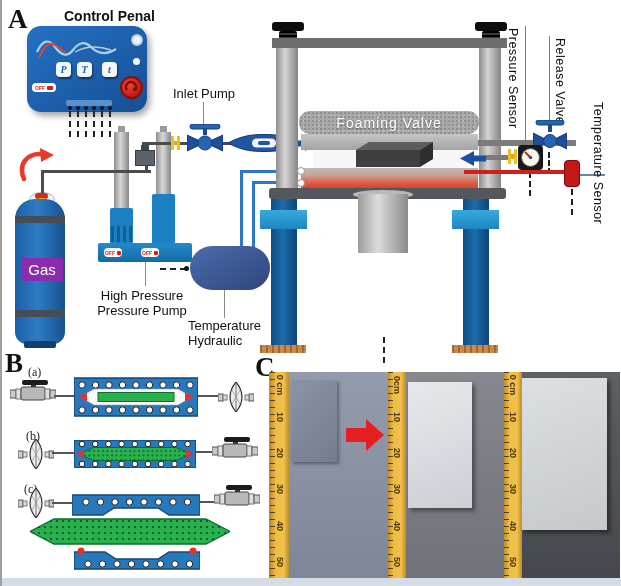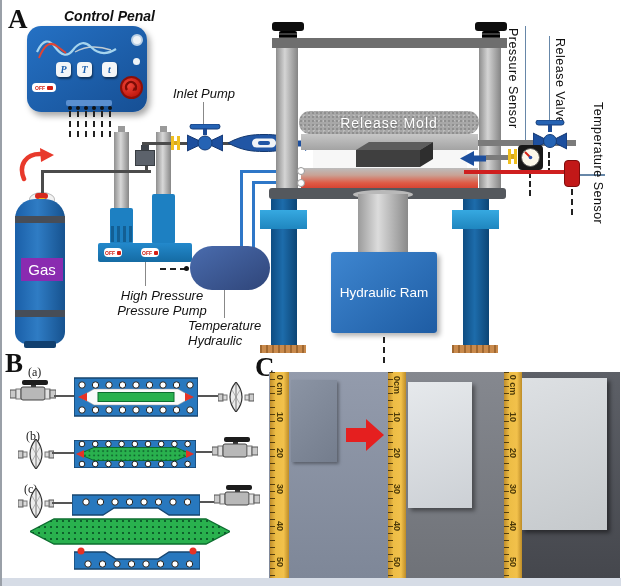--- a/index.html
+++ b/index.html
@@ -1,21 +1,21 @@
 <!DOCTYPE html>
 <html><head>
 <meta charset="utf-8">
 <style>
   html,body{margin:0;padding:0;background:#fff;}
   #canvas{position:relative;width:621px;height:586px;background:#fff;overflow:hidden;
     font-family:"Liberation Sans",sans-serif;border-left:2px solid #9aa0a8;box-sizing:border-box;
     outline:1px solid #e0e0e0;}
   .abs{position:absolute;}
   .plabel{position:absolute;font-family:"Liberation Serif",serif;font-weight:700;font-size:27px;color:#111;}
-  .lbl{position:absolute;font-size:13px;color:#111;line-height:15px;font-style:italic;}
+  .lbl{position:absolute;font-size:13px;color:#111;line-height:15px;}
   .vtext{position:absolute;writing-mode:vertical-rl;font-size:12.5px;color:#111;letter-spacing:.5px;}
   .pipe{position:absolute;background:#4b4b4b;}
   .pipe2{position:absolute;background:#7b7b7b;}
   .thinline{position:absolute;background:#6787a8;}
   .lline{position:absolute;background:#888;}
   .dashv{position:absolute;width:0;border-left:2px dashed #222;}
   .dashh{position:absolute;height:0;border-top:2px dashed #222;}
   .wdot{position:absolute;width:8px;height:8px;border-radius:50%;background:#fff;border:1px solid #999;box-sizing:border-box;}
   .cp-btn{position:absolute;width:15px;height:15px;background:#f4f6f8;border-radius:4px;
     box-shadow:1px 1.5px 2px rgba(0,0,0,.45);display:flex;align-items:center;justify-content:center;
@@ -105,21 +105,21 @@
   <div class="abs" style="left:96px;top:243px;width:94px;height:19px;background:linear-gradient(#2389cc,#156ba3);border-radius:2px;"></div>
   <div class="offpill" style="left:102px;top:248px;width:18px;height:9px;">
     <span class="offtxt">OFF</span>
       <span class="offdot" style="width:4px;height:4px;"></span>
   </div>
   <div class="offpill" style="left:139px;top:248px;width:18px;height:9px;">
     <span class="offtxt">OFF</span>
       <span class="offdot" style="width:4px;height:4px;"></span>
   </div>
   <div class="lline" style="left:143px;top:262px;width:1px;height:24px;"></div>
-  <div class="lbl" style="left:112px;top:288px;width:96px;text-align:center;">
+  <div class="lbl" style="left:92px;top:288px;width:96px;text-align:center;">
     <div>High Pressure</div>
     <div>Pressure Pump</div>
   </div>
 
   <div class="pipe" style="left:39px;top:170px;width:110px;height:3px;"></div>
   <div class="pipe" style="left:39px;top:173px;width:3px;height:20px;"></div>
   <div class="pipe" style="left:143px;top:144px;width:3px;height:28px;"></div>
   <div class="abs" style="left:133px;top:150px;width:20px;height:16px;background:#5c626b;border:1px solid #383d42;box-sizing:border-box;"></div>
   <div class="abs" style="left:139px;top:145px;width:8px;height:5px;background:#3f444b;"></div>
   <div class="pipe" style="left:140px;top:142px;width:158px;height:3px;"></div>
@@ -165,42 +165,41 @@
     <div class="abs" style="left:0;top:0;width:32px;height:9px;background:#0d0d0d;border-radius:3px;"></div>
     <div class="abs" style="left:7px;top:9px;width:18px;height:17px;border-radius:2px;background:repeating-linear-gradient(180deg,#000 0 2px,#3c3c3c 2px 4px);"></div>
   </div>
   <div class="abs" style="left:473px;top:22px;width:32px;height:26px;">
     <div class="abs" style="left:0;top:0;width:32px;height:9px;background:#0d0d0d;border-radius:3px;"></div>
     <div class="abs" style="left:7px;top:9px;width:18px;height:17px;border-radius:2px;background:repeating-linear-gradient(180deg,#000 0 2px,#3c3c3c 2px 4px);"></div>
   </div>
   <div class="abs" style="left:270px;top:38px;width:235px;height:10px;background:#6e6e6e;"></div>
   <div class="abs" style="left:274px;top:48px;width:22px;height:151px;background:linear-gradient(90deg,#8d8d8d,#d4d4d4 40%,#848484);"></div>
   <div class="abs" style="left:477px;top:48px;width:22px;height:151px;background:linear-gradient(90deg,#8d8d8d,#d4d4d4 40%,#848484);"></div>
-  <div class="abs speckle" style="left:297px;top:111px;width:180px;height:23px;border-radius:11px;display:flex;align-items:center;justify-content:center;color:#fff;font-size:14px;letter-spacing:1px;text-shadow:0 1px 2px rgba(0,0,0,.4);">Release Mold</div>
+  <div class="abs speckle" style="left:297px;top:111px;width:180px;height:23px;border-radius:11px;display:flex;align-items:center;justify-content:center;color:#fff;font-size:14px;letter-spacing:1px;text-shadow:0 1px 2px rgba(0,0,0,.4);">Foaming Valve</div>
   <div class="abs" style="left:299px;top:134px;width:177px;height:16px;background:linear-gradient(180deg,#c6c6c6,#a3a3a3);"></div>
   <div class="abs" style="left:311px;top:150px;width:154px;height:18px;background:#f7f7f7;"></div>
   <svg class="abs" style="left:346px;top:139px;" width="90" height="29" viewBox="0 0 90 29">
     <polygon points="8,11 72,11 85,3 21,3" fill="#5d5d5d"></polygon>
     <polygon points="72,11 85,3 85,20 72,28" fill="#2e2e2e"></polygon>
     <rect x="8" y="11" width="64" height="17" fill="#3f3f3f"></rect>
   </svg>
   <div class="abs" style="left:299px;top:168px;width:177px;height:20px;background:linear-gradient(180deg,#bcbcbc 0%,#c9a396 35%,#df5a45 75%,#d64433 100%);"></div>
   <div class="abs" style="left:267px;top:188px;width:237px;height:11px;background:#54585d;border-radius:3px;"></div>
   <div class="wdot" style="left:295px;top:167px;"></div>
   <div class="wdot" style="left:295px;top:179px;"></div>
 
   <div class="abs" style="left:269px;top:199px;width:26px;height:147px;background:linear-gradient(90deg,#0e4d82,#1d6cab 45%,#0c4575);"></div>
   <div class="abs" style="left:461px;top:199px;width:26px;height:147px;background:linear-gradient(90deg,#0e4d82,#1d6cab 45%,#0c4575);"></div>
   <div class="abs" style="left:258px;top:210px;width:47px;height:19px;background:linear-gradient(#36a9e1,#1f86bf);"></div>
   <div class="abs" style="left:450px;top:210px;width:47px;height:19px;background:linear-gradient(#36a9e1,#1f86bf);"></div>
   <div class="legfoot" style="left:258px;top:345px;width:46px;height:8px;"></div>
   <div class="legfoot" style="left:450px;top:345px;width:46px;height:8px;"></div>
   <div class="abs" style="left:351px;top:190px;width:60px;height:9px;border-radius:50%;background:#b9b9b9;"></div>
   <div class="abs" style="left:356px;top:194px;width:50px;height:59px;background:linear-gradient(90deg,#9b9b9b,#dcdcdc 40%,#8a8a8a);"></div>
-  <div class="abs" style="left:329px;top:252px;width:106px;height:81px;border-radius:3px;background:linear-gradient(140deg,#3e86d0,#1e5ca3);box-shadow:3px 3px 5px rgba(0,0,0,.3);display:flex;align-items:center;justify-content:center;color:#fff;font-size:13.5px;">Hydraulic Ram</div>
   <div class="dashv" style="left:381px;top:337px;height:26px;"></div>
 
   <div class="thinline" style="left:523px;top:26px;width:1px;height:121px;"></div>
   <div class="vtext" style="left:504px;top:28px;">Pressure Sensor</div>
   <div class="thinline" style="left:547px;top:36px;width:1px;height:84px;"></div>
   <div class="vtext" style="left:551px;top:38px;">Release Valve</div>
   <div class="pipe2" style="left:476px;top:140px;width:98px;height:6px;"></div>
   <svg class="abs" style="left:531px;top:120px;" width="34" height="30" viewBox="0 0 34 30">
     <rect x="3" y="0" width="28" height="5" rx="2.5" fill="#2563b4" stroke="#163d78"></rect>
     <rect x="15" y="4" width="4" height="8" fill="#1c4a92"></rect>

